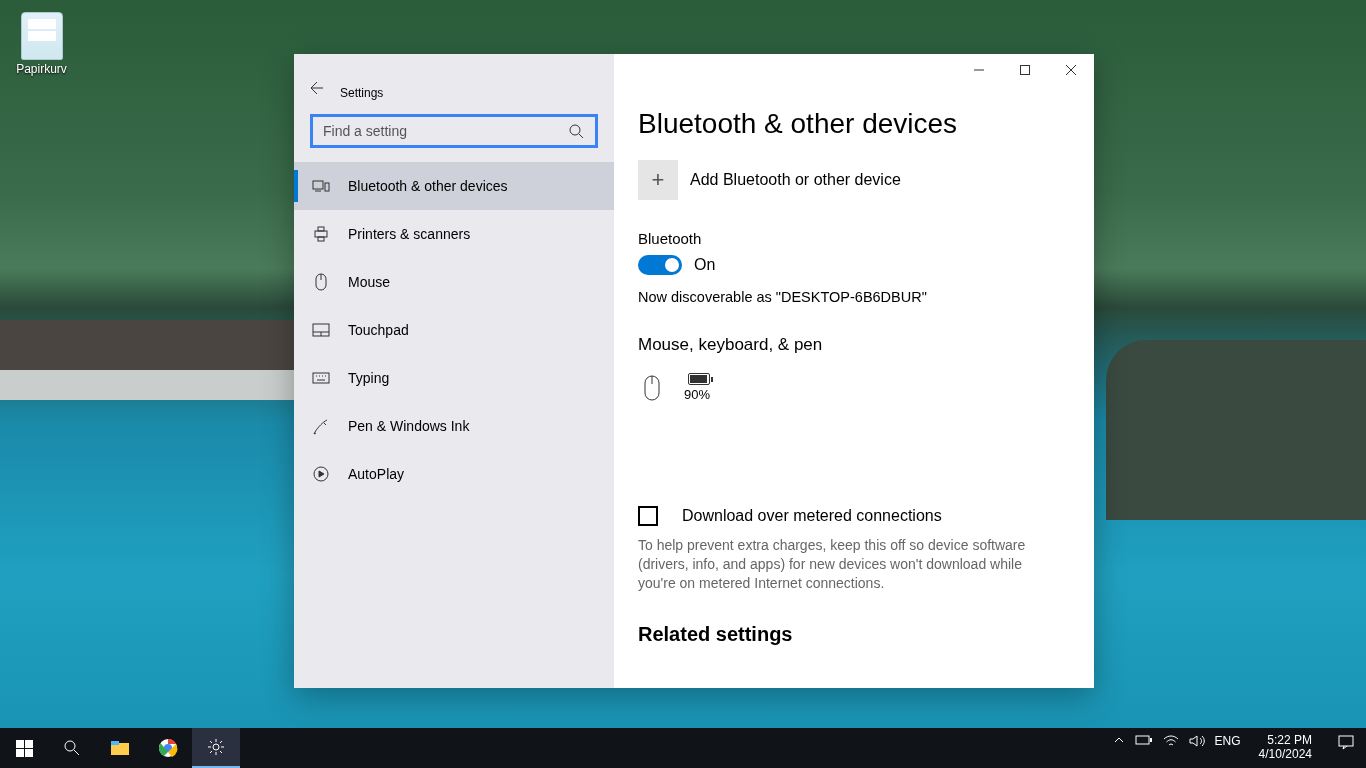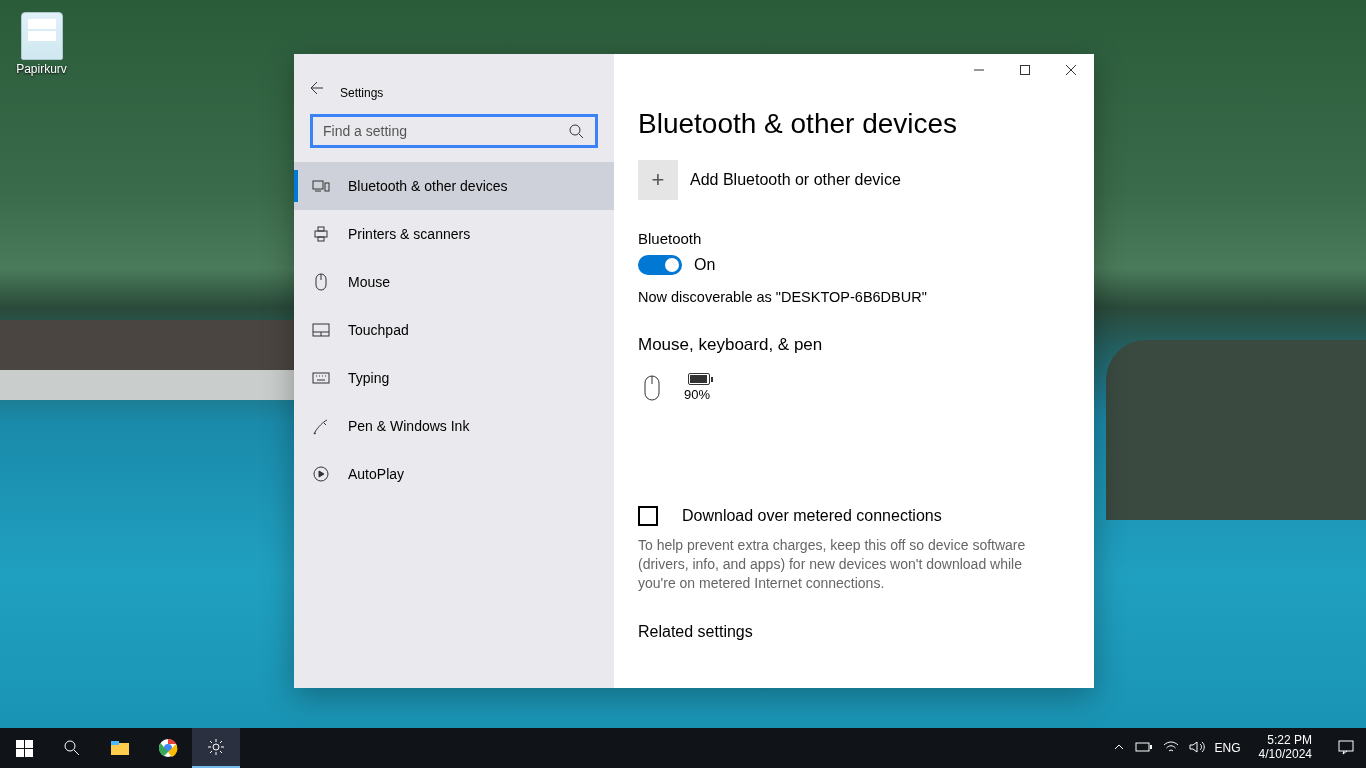--- a/index.html
+++ b/index.html
@@ -57,27 +57,27 @@
   .device-info { flex:1;}
   .device-name { font-size:15px;}
   .device-status { font-size:14px; color:#666;}
   .battery-col { text-align:right; font-size:13px;}
   .battery-ico { width:22px; height:12px; border:1.5px solid #333; border-radius:2px; margin-left:auto; position:relative; margin-bottom:2px;}
   .battery-ico::after { content:""; position:absolute; right:-4px; top:3px; width:2px; height:5px; background:#333;}
   .battery-ico::before { content:""; position:absolute; left:1px; top:1px; bottom:1px; width:85%; background:#333;}
   .metered { display:flex; align-items:center; gap:24px; margin-top:100px; margin-bottom:10px;}
   .checkbox { width:20px; height:20px; border:2px solid #000;}
   .help-text { font-size:14px; color:#666; line-height:1.35; max-width:420px; margin-bottom:30px;}
-  h2.related { font-weight:400; font-size:16px; }
+  h2.related { font-weight:700; font-size:20px; }
 
   
   .taskbar { position:absolute; left:0; bottom:0; width:100%; height:40px; background:#101318; display:flex; align-items:center; color:#fff; font-size:12px;}
   .tb-btn { width:48px; height:40px; display:flex; align-items:center; justify-content:center; cursor:pointer;}
   .tb-btn.active { background:#2a3040; border-bottom:2px solid #76b9ed;}
-  .tray { margin-left:auto; display:flex; align-items:center; gap:10px; padding-right:4px;}
+  .tray { margin-left:auto; display:flex; gap:10px; padding-right:4px;}
   .clock { text-align:right; line-height:1.15; padding:0 8px;}
   .start-ico { display:grid; grid-template-columns:8px 8px; grid-template-rows:8px 8px; gap:1px;}
   .start-ico span{background:#fff;}
   svg { stroke:#333; fill:none; }
 </style>
 </head>
 <body>
 
 <div class="wp-rock"></div>
 <div class="wp-rock2"></div>

